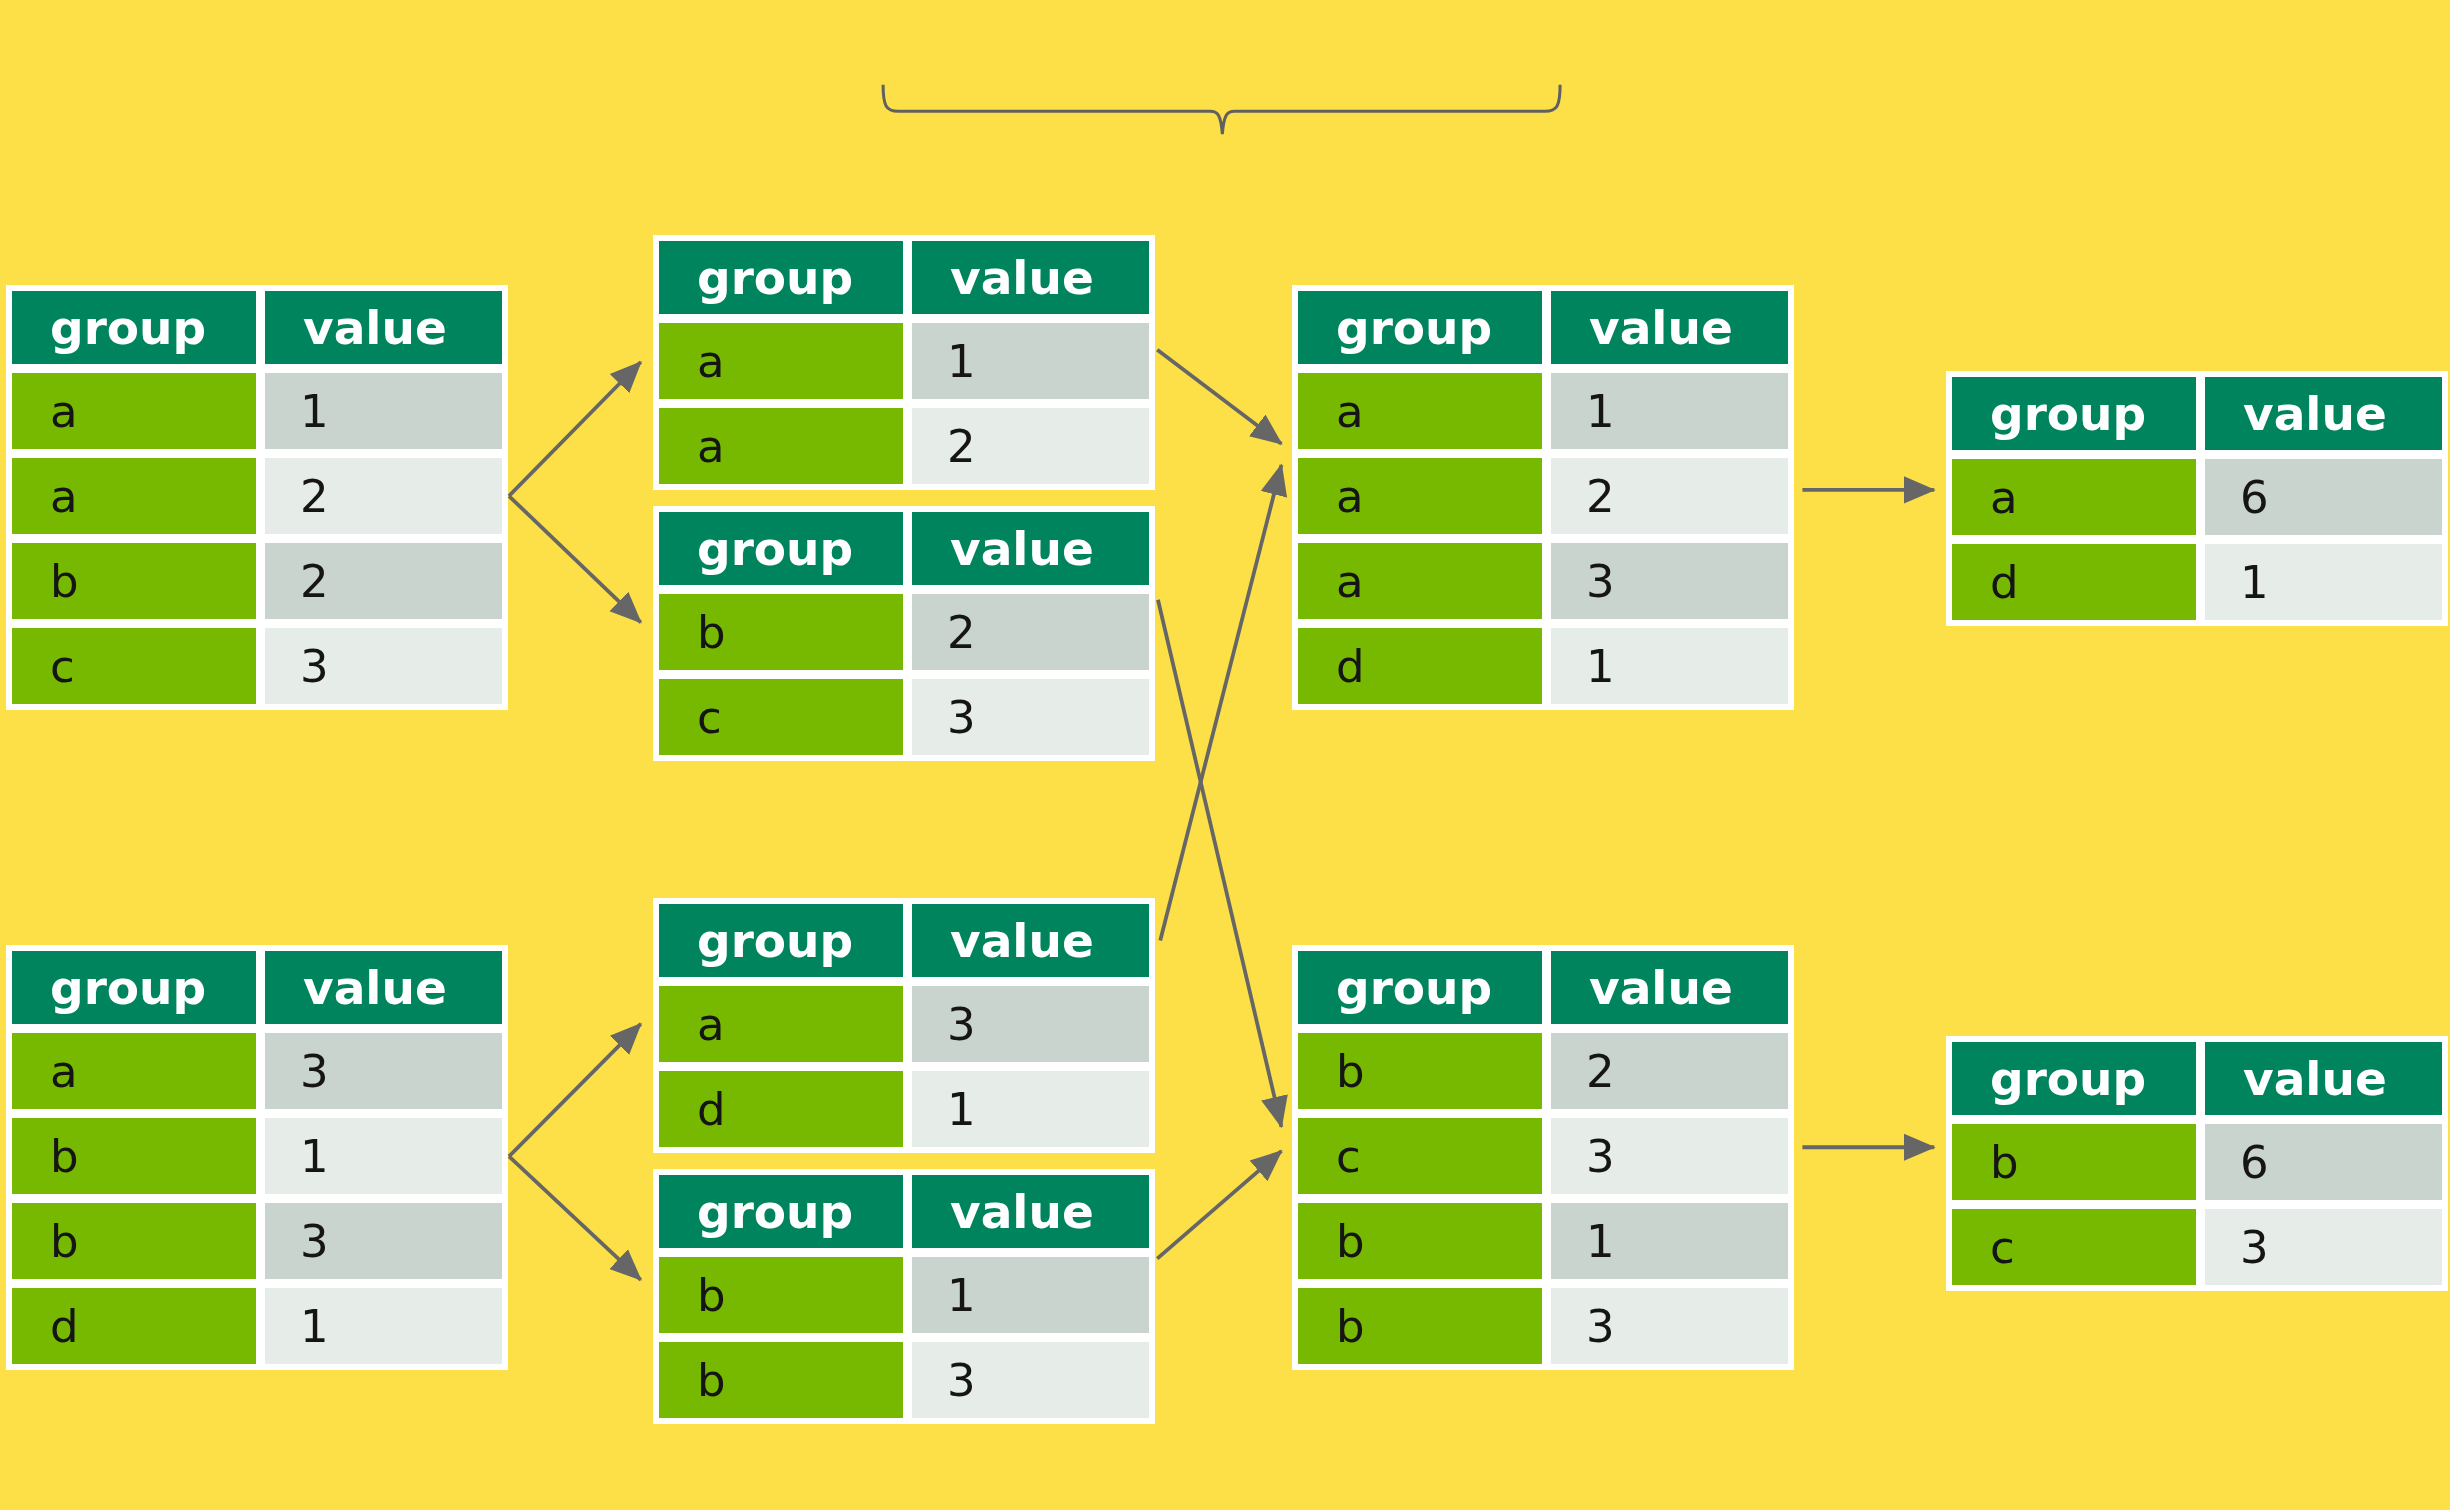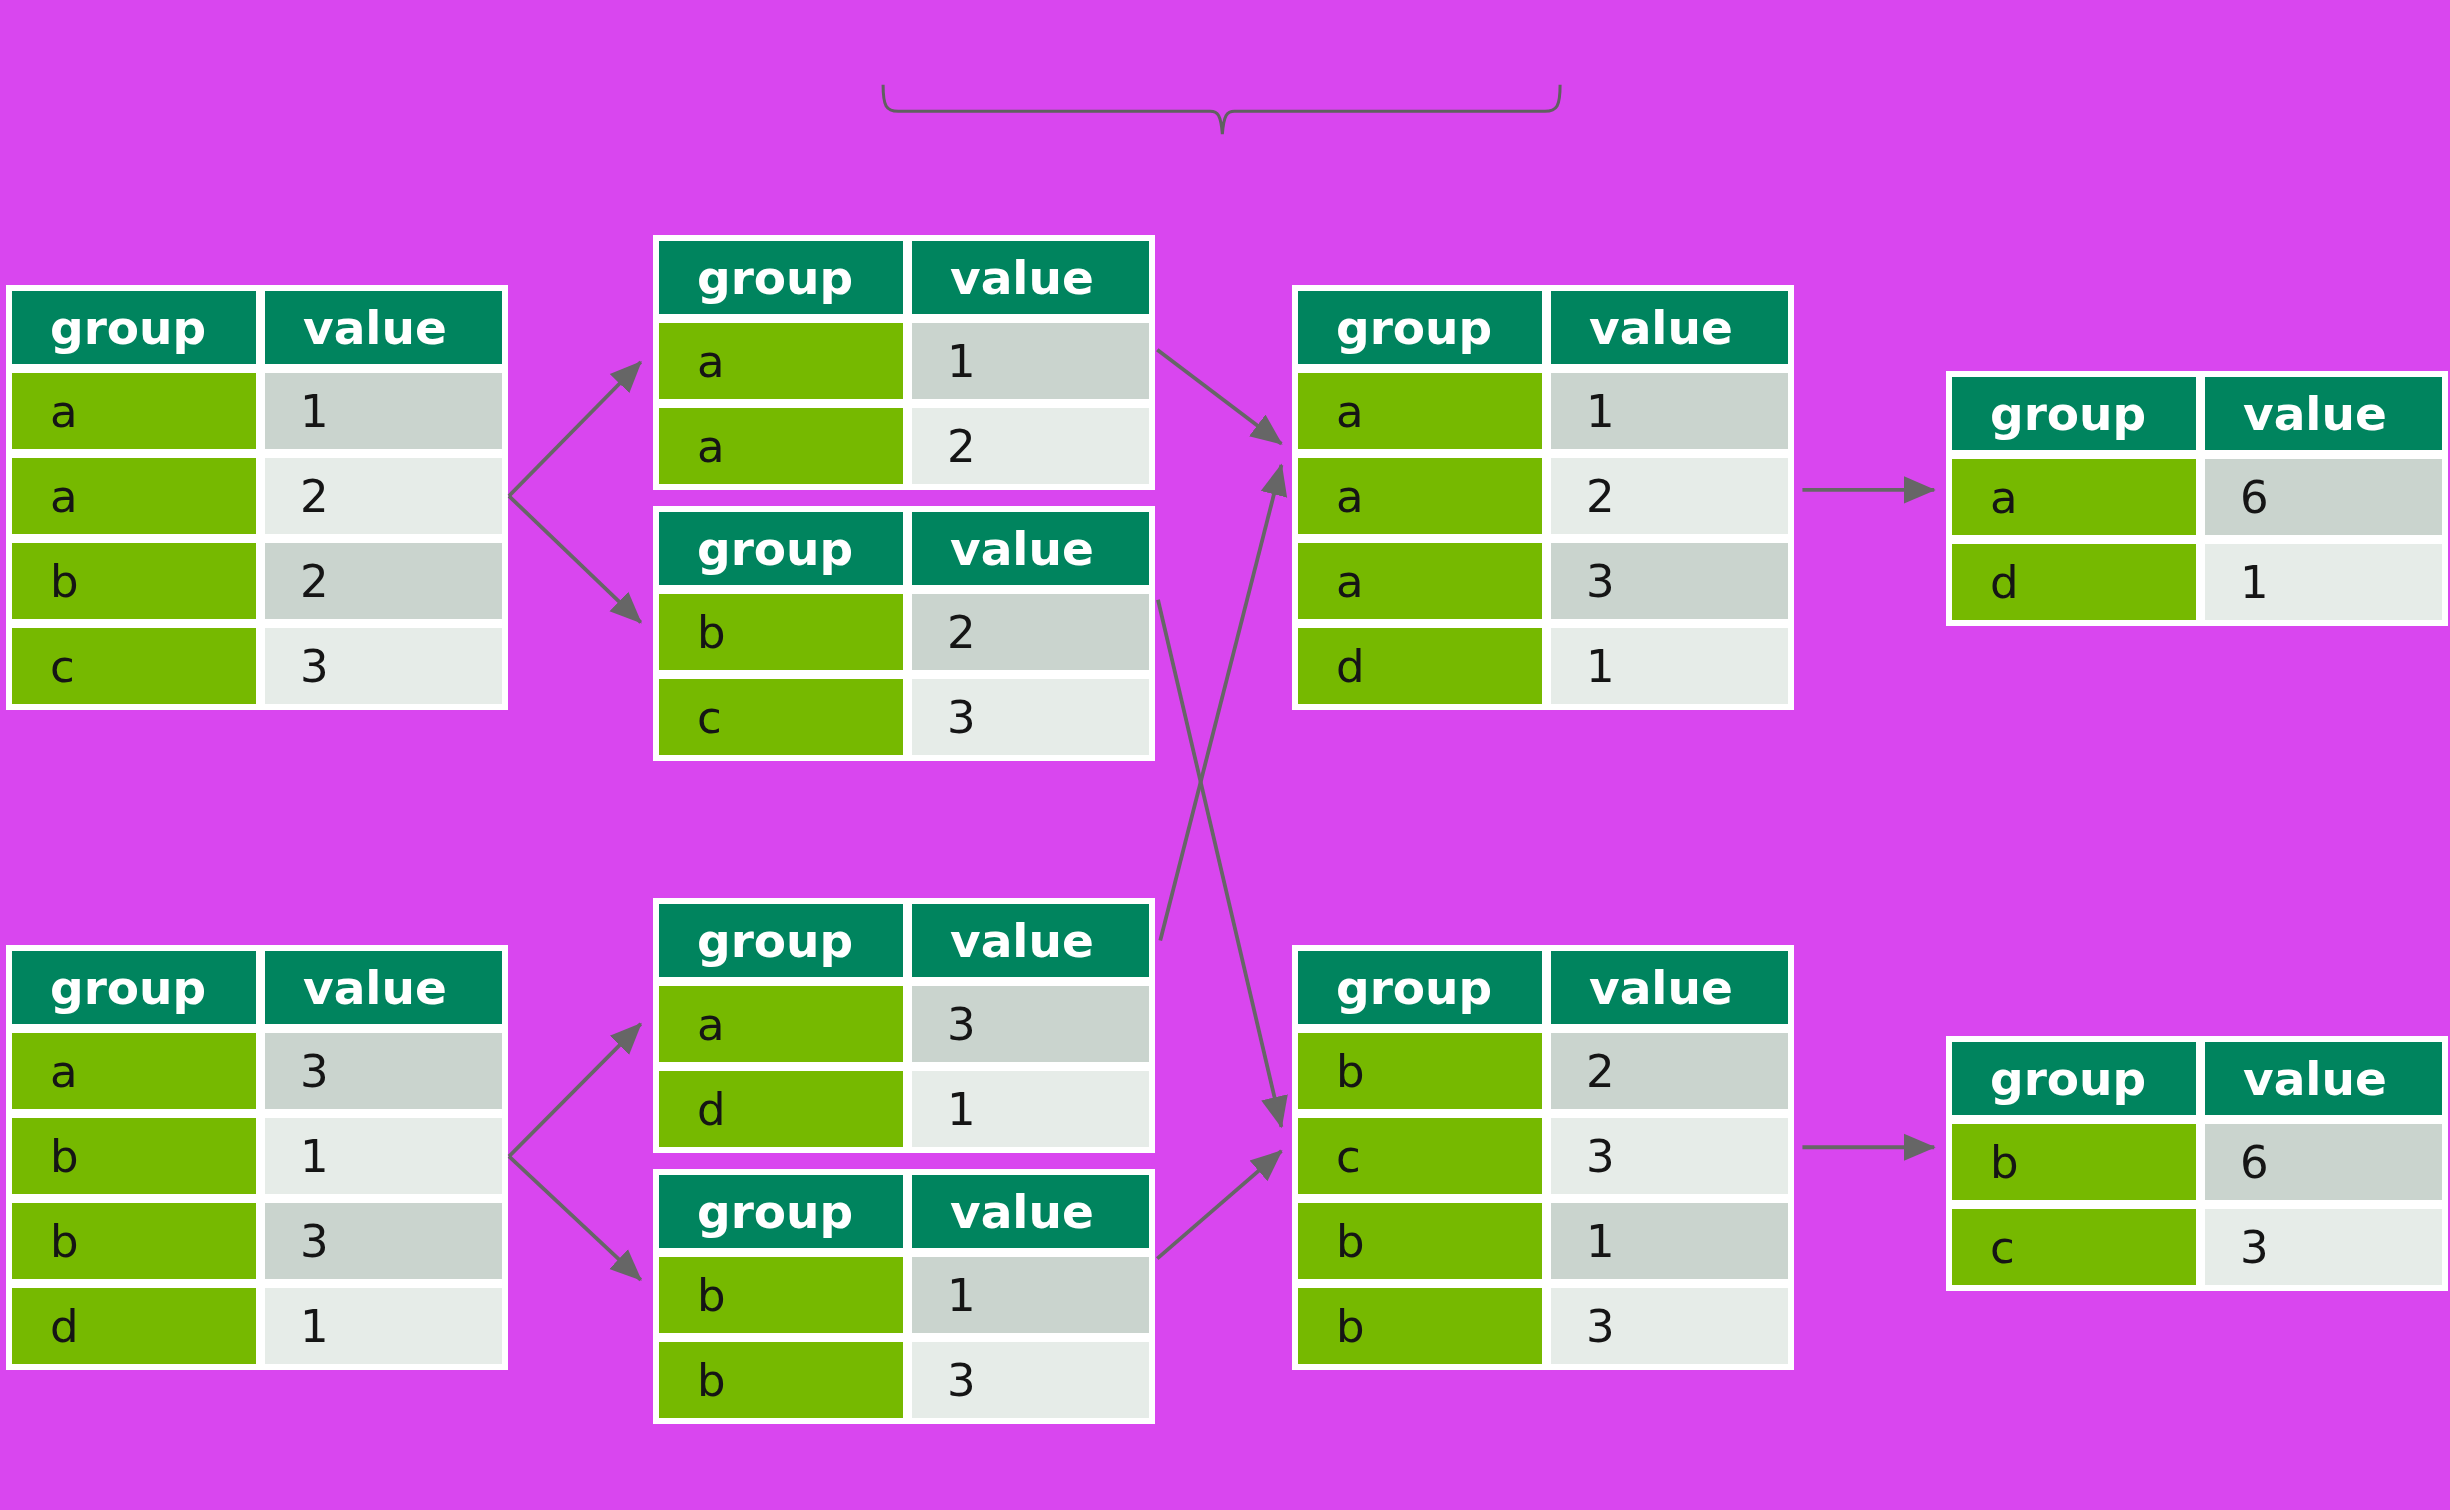--- a/index.html
+++ b/index.html
@@ -1,16 +1,16 @@
 <!DOCTYPE html>
 <html style="font-size:12px"><head>
 <meta charset="utf-8">
 <style>
   html,body{margin:0;padding:0;background:#000;}
-  .canvas{position:relative;width:2450px;height:1510px;background:#d946ef;overflow:hidden;
+  .canvas{position:relative;width:2450px;height:1510px;background:#fde047;overflow:hidden;
           font-family:"DejaVu Sans","Liberation Sans",sans-serif;}
   .tbl{position:absolute;background:#ffffff;display:grid;grid-template-columns:244px 1fr;
        gap:9px;padding:6px;width:502px;box-sizing:border-box;z-index:1;}
   .rows-4{grid-template-rows:73px 76px 76px 76px 76px;}
   .rows-2{grid-template-rows:73px 76px 76px;}
   .hcell{background:#00845E;color:#ffffff;font-weight:bold;font-size:47px;
          display:flex;align-items:center;padding-left:38px;}
   .gcell{background:#76B900;color:#151515;font-size:45px;display:flex;align-items:center;
          padding-left:38px;}
   .vcell{color:#151515;font-size:45px;display:flex;align-items:center;padding-left:35px;}

